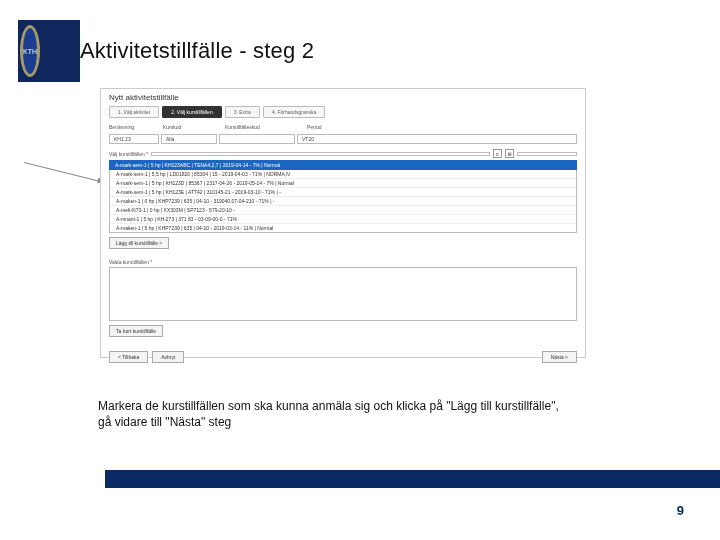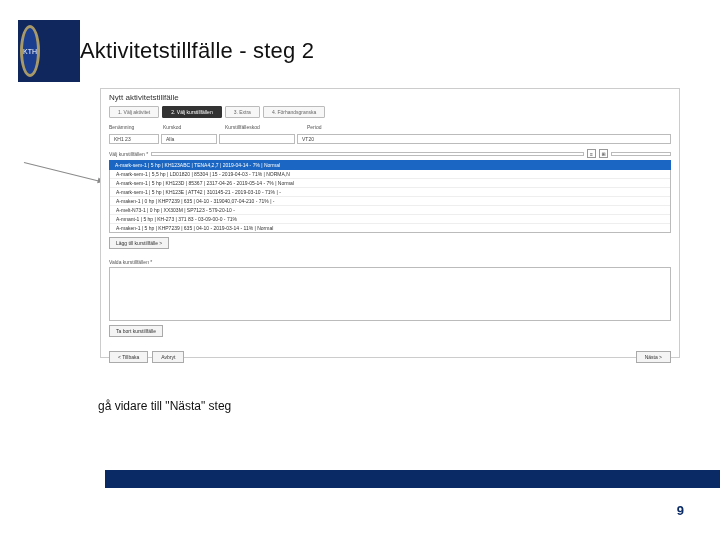--- a/index.html
+++ b/index.html
@@ -8,21 +8,21 @@
   .slide { width: 100%; height: 100%; position: relative; }
 
   
   .header { display: flex; align-items: center; padding: 20px 0 0 18px; }
   .logo { width: 52px; height: 52px; background: #1a3d8f; border-radius: 50%; border: 3px solid #a89968; position: relative; display: flex; align-items: center; justify-content: center; margin-right: 38px; }
   .logo-inner { color: #fff; font-size: 7px; text-align: center; line-height: 1; }
   .logo-wrap { background: #10275e; padding: 4px; width: 62px; height: 62px; display:flex; align-items:center; justify-content:center;}
   .title { font-size: 22px; font-weight: 400; color: #111; letter-spacing: 0.2px; }
 
   
-  .shot { position: absolute; left: 100px; top: 88px; width: 580px; height: 270px; border: 1px solid #ccc; background: #fff; font-size: 6px; color: #444; }
+  .shot { position: absolute; left: 100px; top: 88px; width: 486px; height: 270px; border: 1px solid #ccc; background: #fff; font-size: 6px; color: #444; }
   .shot-title { font-size: 8px; color: #333; padding: 4px 8px 2px 8px; }
   .wizard { display: flex; gap: 3px; padding: 2px 8px 4px 8px; }
   .wstep { border: 1px solid #bbb; padding: 2px 8px; font-size: 5px; color: #666; border-radius: 1px; background: #f7f7f7; position: relative; }
   .wstep.active { background: #333; color: #fff; border-color: #333; }
   .filters { display: flex; gap: 2px; padding: 2px 8px; font-size: 5px; }
   .filters .lbl { width: 52px; color: #555; }
   .filters .field { border: 1px solid #bbb; padding: 1px 4px; min-width: 50px; background: #fff; }
   .searchrow { display: flex; gap: 3px; padding: 3px 8px 2px 8px; font-size: 5px; align-items: center; }
   .searchrow .lbl { color: #555; }
   .searchrow .field { flex: 1; border: 1px solid #bbb; padding: 1px 3px; background: #fff; }
@@ -113,18 +113,19 @@
     <div class="navrow">
       <div style="display:flex; gap:4px;">
         <span class="navbtn">&lt; Tillbaka</span>
         <span class="navbtn">Avbryt</span>
       </div>
       <span class="navbtn">Nästa &gt;</span>
     </div>
   </div>
 
   <div class="caption">
+    <div>Markera de kurstillfällen som ska kunna anmäla sig och klicka på "Lägg till kurstillfälle",</div>
     <div>gå vidare till "Nästa" steg</div>
   </div>
 
   <div class="footer-bar"></div>
   <div class="page-num">9</div>
 </div>
 
 </body></html>

